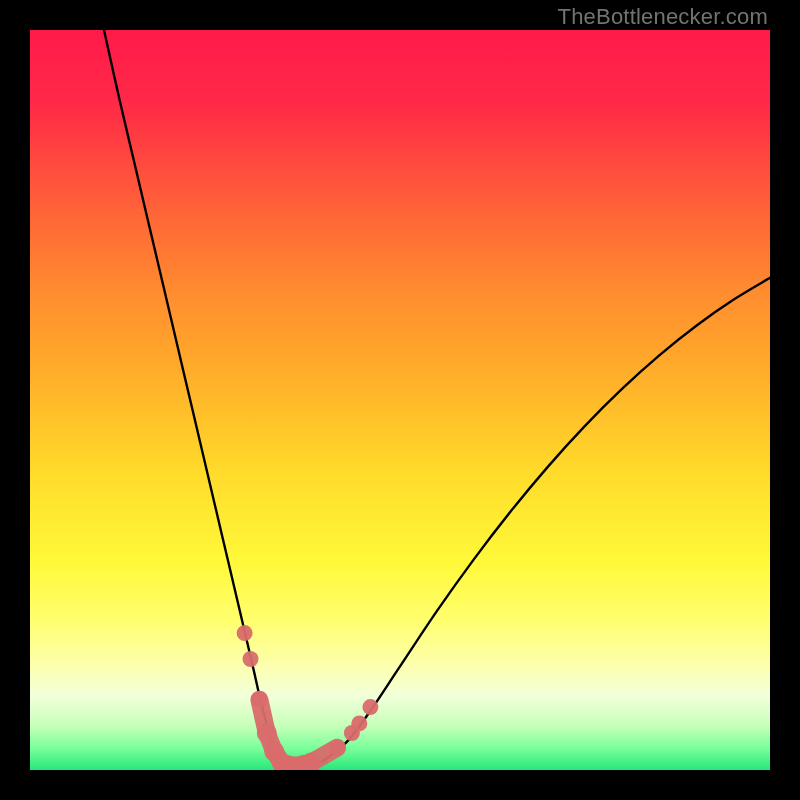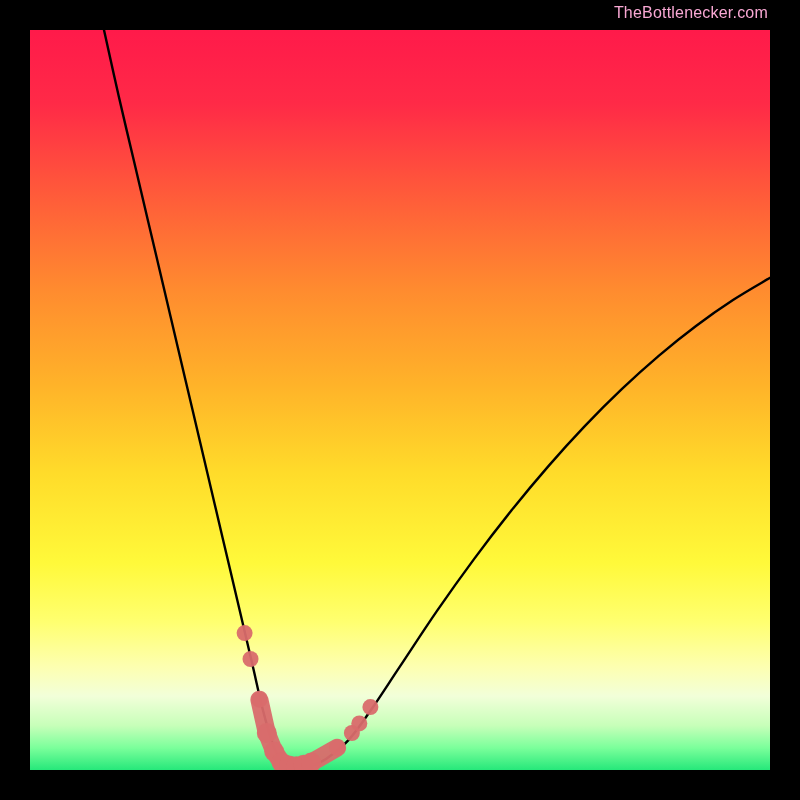--- a/index.html
+++ b/index.html
@@ -30,22 +30,22 @@
     inset: 0;
   }
   .chart-svg {
     position: absolute;
     inset: 0;
   }
   .watermark {
     position: absolute;
     top: 4px;
     right: 32px;
-    color: #f9a8d4;
-    font-size: 16px;
+    color: #737373;
+    font-size: 22px;
     font-weight: 500;
     letter-spacing: 0.2px;
   }
 </style>
 </head>
 <body>
 
 <div class="frame">
   <div class="watermark">TheBottlenecker.com</div>
   <div class="plot-area">

